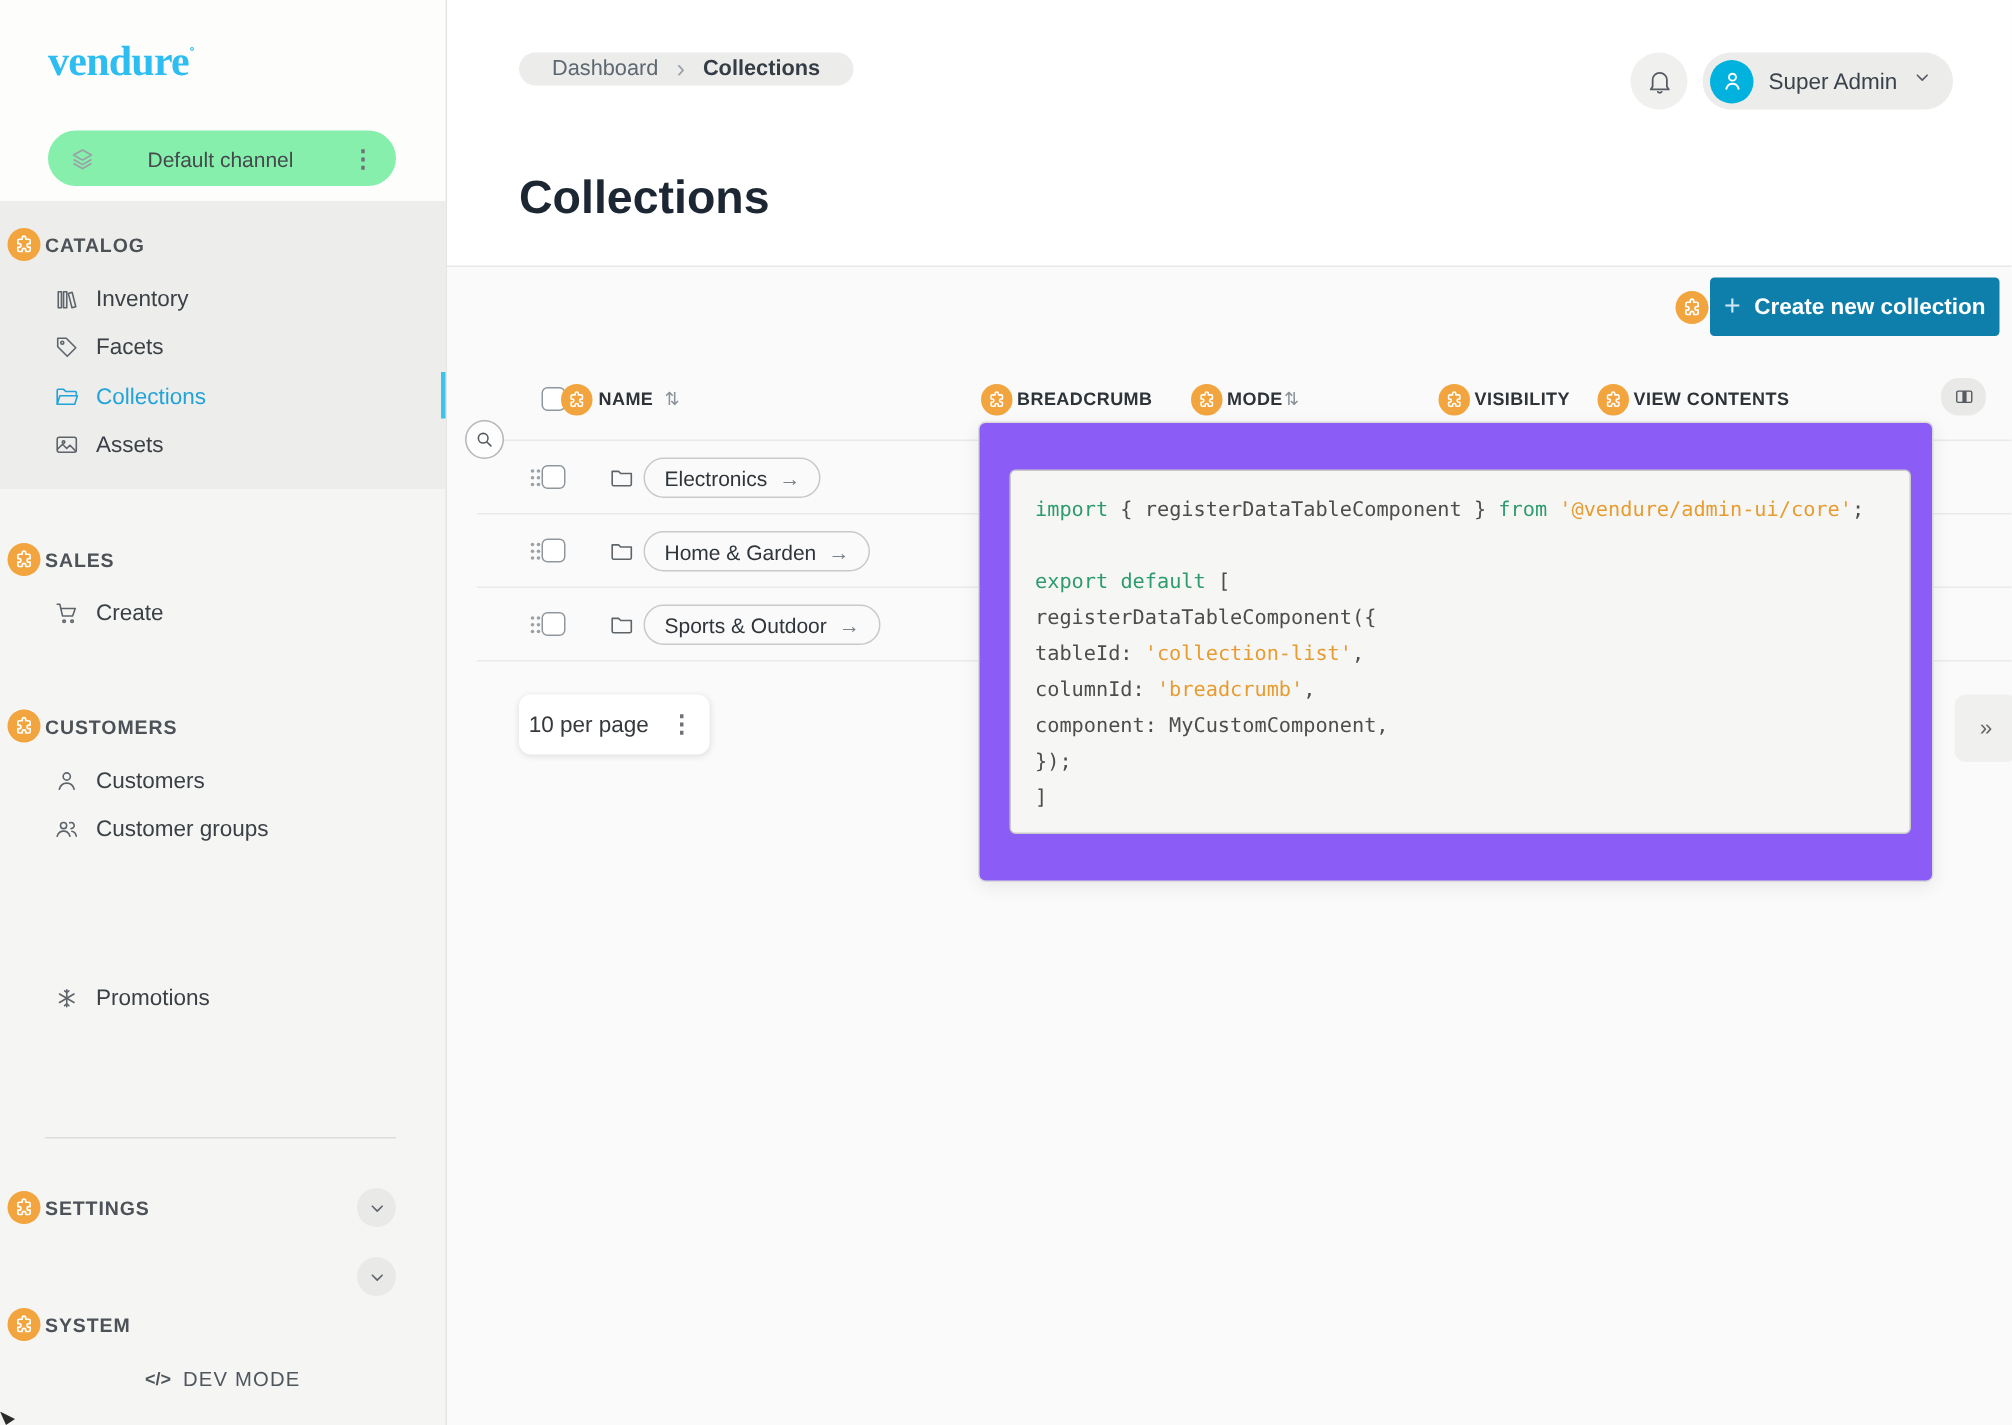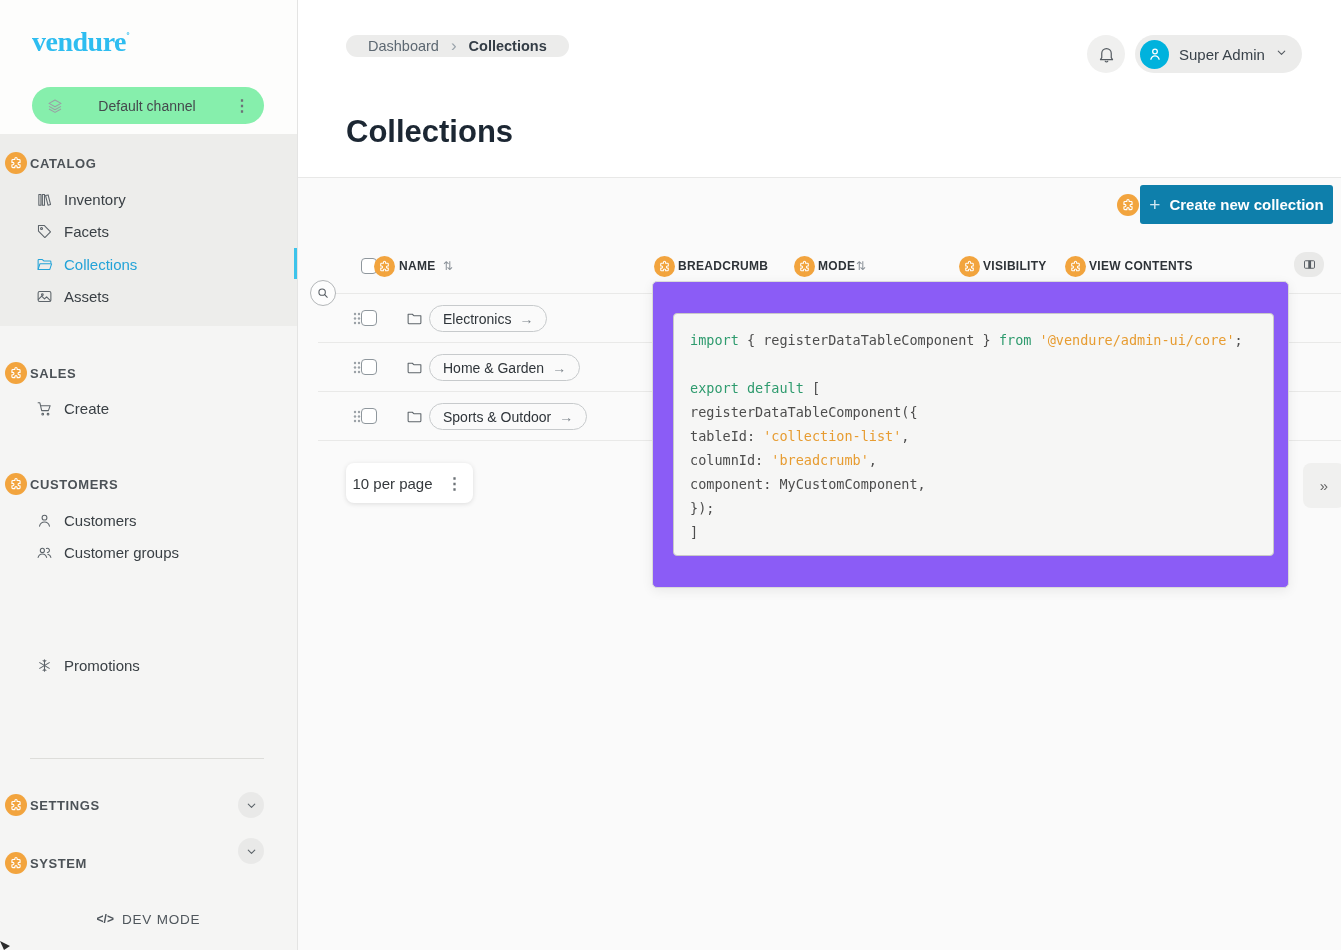--- a/index.html
+++ b/index.html
@@ -264,21 +264,21 @@
     <span class="lbl">SETTINGS</span>
   </div>
   <div class="chev-btn" style="top:792px">
     <span>
       <svg width="13" height="13" viewBox="0 0 24 24" fill="none" stroke="#5d646a" stroke-width="2" stroke-linecap="round" stroke-linejoin="round">
           <path d="M6 9.5l6 6 6-6"></path>
         </svg>
     </span>
   </div>
 
-  <div class="nav-header" style="top:848px">
+  <div class="nav-header" style="top:868px">
     <span class="pbadge">
         <svg>
           <use href="#sym-puzzle"></use>
         </svg>
       </span>
     <span class="lbl">SYSTEM</span>
   </div>
   <div class="chev-btn" style="top:838px">
     <span>
       <svg width="13" height="13" viewBox="0 0 24 24" fill="none" stroke="#5d646a" stroke-width="2" stroke-linecap="round" stroke-linejoin="round">

